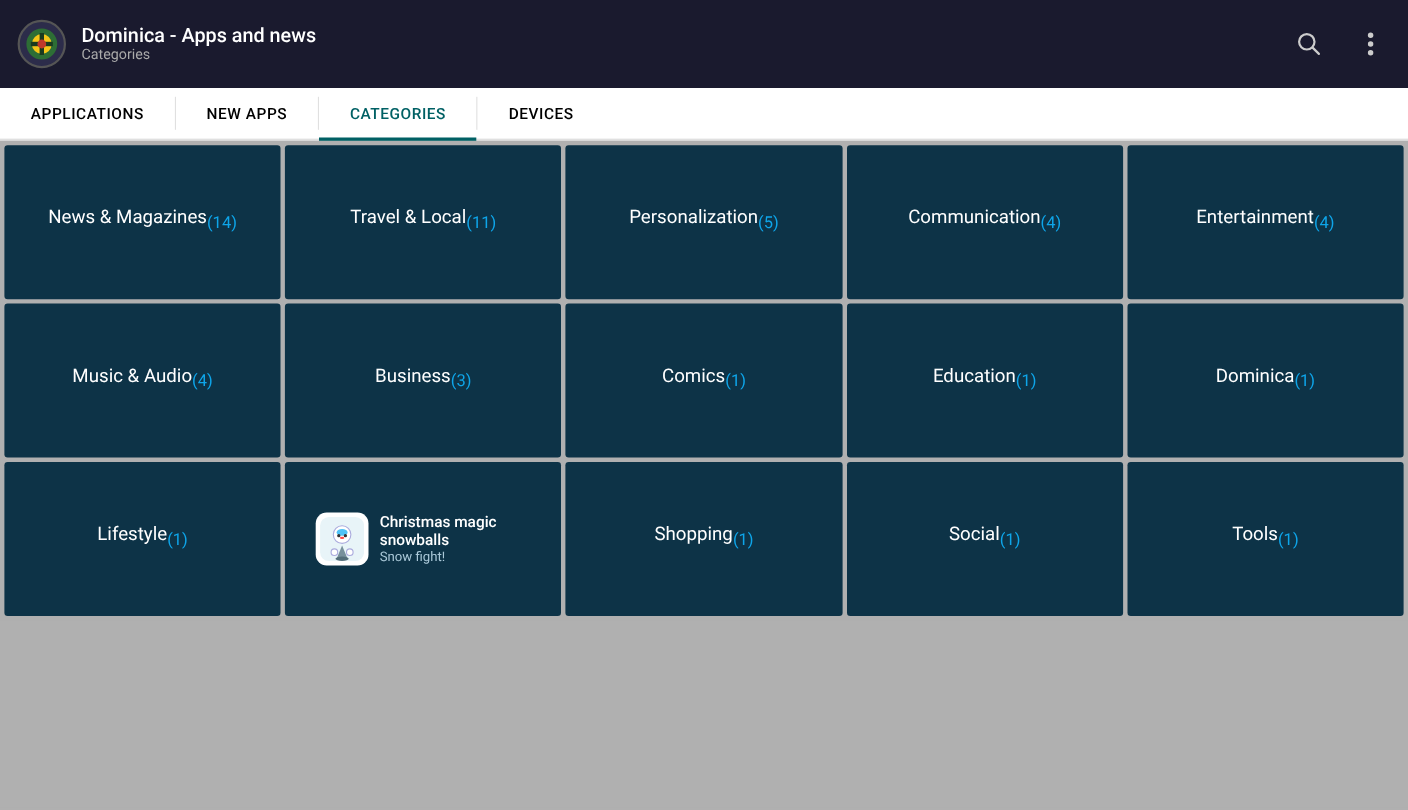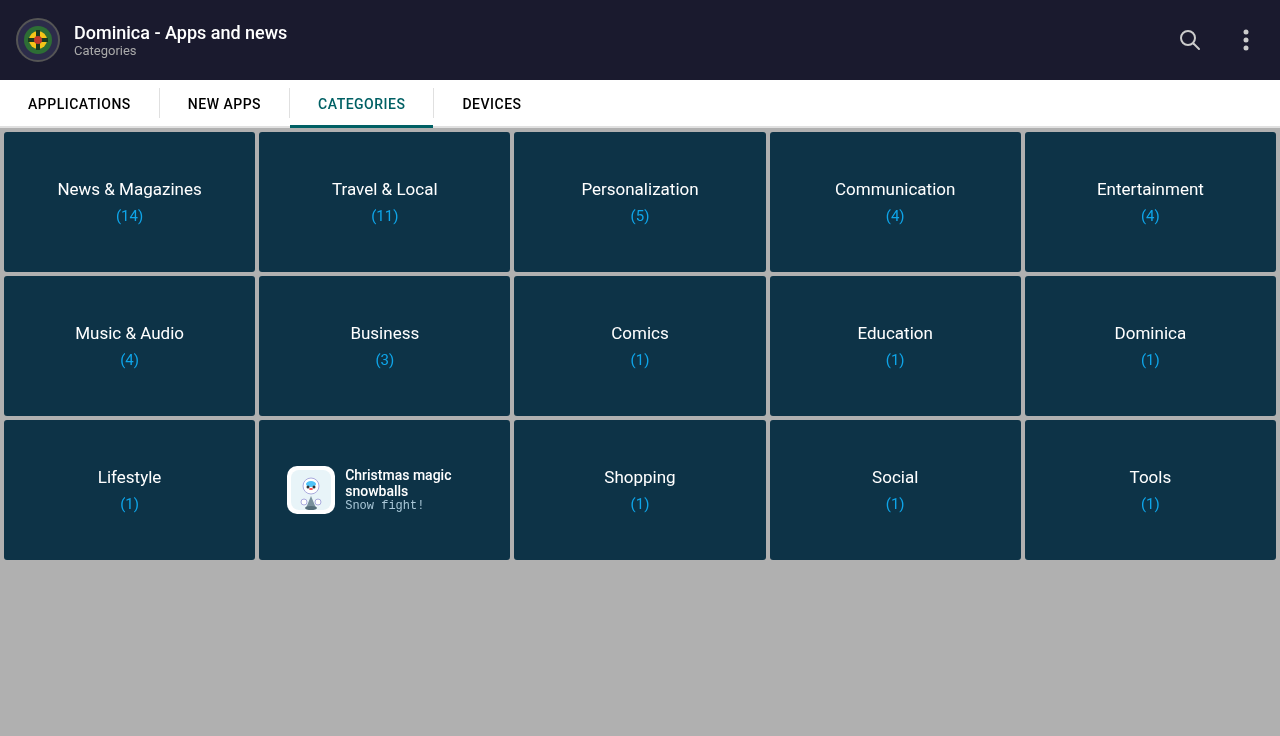--- a/index.html
+++ b/index.html
@@ -80,21 +80,21 @@
       padding: 4px;
       display: grid;
       grid-template-columns: repeat(5, 1fr);
       gap: 4px;
       background: #b0b0b0;
     }
     .category-card {
       background: #0d3347;
       color: white;
       display: flex;
-      flex-direction: column;
+      flex-direction: row;
       align-items: center;
       justify-content: center;
       min-height: 140px;
       border-radius: 3px;
       cursor: pointer;
       transition: background 0.15s;
       padding: 16px;
     }
     .category-name {
       font-size: 17px;
@@ -133,21 +133,21 @@
       border-radius: 10px;
       background: white;
       display: flex;
       align-items: center;
       justify-content: center;
       font-size: 24px;
       flex-shrink: 0;
     }
     .preview-app-info {}
     .preview-app-name { font-size: 14px; color: white; font-weight: 500; }
-    .preview-app-subtitle { font-size: 12px; color: #aac8d8; font-family: Liberation Mono, monospace; }
+    .preview-app-subtitle { font-size: 12px; color: #aac8d8; }
 
     
     .bottom-area {
       background: #b0b0b0;
       height: 170px;
     }
   </style>
 </head>
 <body>
 

